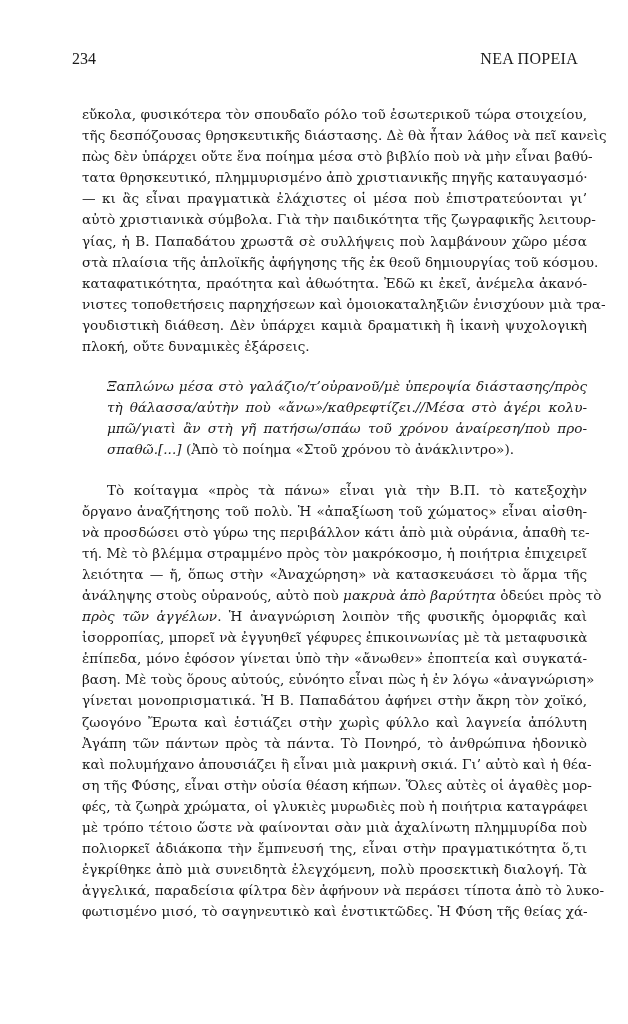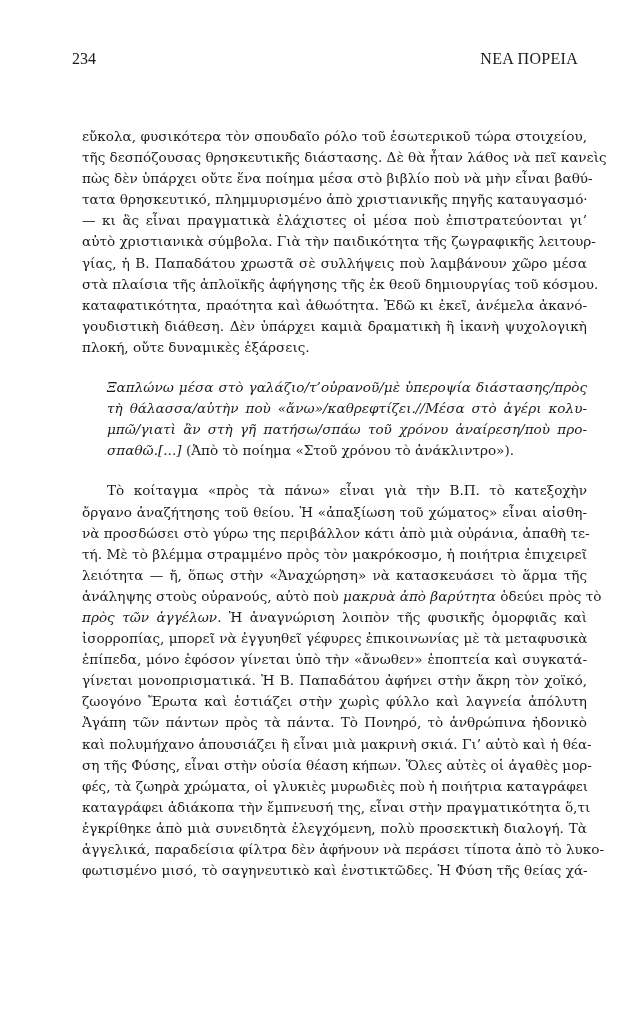--- a/index.html
+++ b/index.html
@@ -9,21 +9,21 @@
     position: relative; overflow: hidden;
   }
   .page { position: absolute; left: 0; top: 0; width: 628px; height: 980px; }
   .running-head {
     position: absolute; top: 50px; left: 72px; right: 50px; height: 22px;
     font-family: "Liberation Serif", "DejaVu Serif", serif; font-size: 16px;
   }
   .running-head .pnum { position: absolute; left: 0; top: 0; }
   .running-head .title { position: absolute; right: 0; top: 0; letter-spacing: 0.3px; }
   .body-text {
-    position: absolute; left: 82px; top: 126px; width: 505px;
+    position: absolute; left: 82px; top: 104px; width: 505px;
     font-size: 13.6px; line-height: 21.1px;
   }
   .line { white-space: nowrap; text-align: justify; text-align-last: justify; height: 21.1px; overflow: visible; }
   .line.last { text-align-last: left; }
   .para-gap { height: 19px; }
   .quote { padding-left: 25px; }
   .indent { text-indent: 25px; }
   .it { font-style: italic; }
 </style>
 </head>
@@ -39,46 +39,49 @@
     <div id="para-0">
         <div class="line"><span>εὔκολα, φυσικότερα τὸν σπουδαῖο ρόλο τοῦ ἐσωτερικοῦ τώρα στοιχείου,</span></div>
         <div class="line"><span>τῆς δεσπόζουσας θρησκευτικῆς διάστασης. Δὲ θὰ ἦταν λάθος νὰ πεῖ κανεὶς</span></div>
         <div class="line"><span>πὼς δὲν ὑπάρχει οὔτε ἕνα ποίημα μέσα στὸ βιβλίο ποὺ νὰ μὴν εἶναι βαθύ-</span></div>
         <div class="line"><span>τατα θρησκευτικό, πλημμυρισμένο ἀπὸ χριστιανικῆς πηγῆς καταυγασμό·</span></div>
         <div class="line"><span>— κι ἂς εἶναι πραγματικὰ ἐλάχιστες οἱ μέσα ποὺ ἐπιστρατεύονται γι’</span></div>
         <div class="line"><span>αὐτὸ χριστιανικὰ σύμβολα. Γιὰ τὴν παιδικότητα τῆς ζωγραφικῆς λειτουρ-</span></div>
         <div class="line"><span>γίας, ἡ Β. Παπαδάτου χρωστᾶ σὲ συλλήψεις ποὺ λαμβάνουν χῶρο μέσα</span></div>
         <div class="line"><span>στὰ πλαίσια τῆς ἁπλοϊκῆς ἀφήγησης τῆς ἐκ θεοῦ δημιουργίας τοῦ κόσμου.</span></div>
         <div class="line"><span>καταφατικότητα, πραότητα καὶ ἀθωότητα. Ἐδῶ κι ἐκεῖ, ἀνέμελα ἀκανό-</span></div>
+        <div class="line"><span>νιστες τοποθετήσεις παρηχήσεων καὶ ὁμοιοκαταληξιῶν ἐνισχύουν μιὰ τρα-</span></div>
         <div class="line"><span>γουδιστικὴ διάθεση. Δὲν ὑπάρχει καμιὰ δραματικὴ ἢ ἱκανὴ ψυχολογικὴ</span></div>
         <div class="line last"><span>πλοκή, οὔτε δυναμικὲς ἐξάρσεις.</span></div>
       </div>
     <div class="para-gap"></div>
     <div id="para-1" class="quote">
         <div class="line"><span class="it">Ξαπλώνω μέσα στὸ γαλάζιο/τ’οὐρανοῦ/μὲ ὑπεροψία διάστασης/πρὸς</span></div>
         <div class="line"><span class="it">τὴ θάλασσα/αὐτὴν ποὺ «ἄνω»/καθρεφτίζει.//Μέσα στὸ ἀγέρι κολυ-</span></div>
         <div class="line"><span class="it">μπῶ/γιατὶ ἂν στὴ γῆ πατήσω/σπάω τοῦ χρόνου ἀναίρεση/ποὺ προ-</span></div>
         <div class="line last"><span class="it">σπαθῶ.[...]</span><span> (Ἀπὸ τὸ ποίημα «Στοῦ χρόνου τὸ ἀνάκλιντρο»).</span></div>
       </div>
     <div class="para-gap"></div>
     <div id="para-2">
         <div class="line indent last" style="text-align-last: justify;"><span>Τὸ κοίταγμα «πρὸς τὰ πάνω» εἶναι γιὰ τὴν Β.Π. τὸ κατεξοχὴν</span></div>
-        <div class="line"><span>ὄργανο ἀναζήτησης τοῦ θείου. Ἡ «ἀπαξίωση τοῦ χώματος» εἶναι αἰσθη-</span></div>
+        <div class="line"><span>ὄργανο ἀναζήτησης τοῦ πολὺ. Ἡ «ἀπαξίωση τοῦ χώματος» εἶναι αἰσθη-</span></div>
         <div class="line"><span>νὰ προσδώσει στὸ γύρω της περιβάλλον κάτι ἀπὸ μιὰ οὐράνια, ἀπαθὴ τε-</span></div>
         <div class="line"><span>τή. Μὲ τὸ βλέμμα στραμμένο πρὸς τὸν μακρόκοσμο, ἡ ποιήτρια ἐπιχειρεῖ</span></div>
         <div class="line"><span>λειότητα — ἤ, ὅπως στὴν «Ἀναχώρηση» νὰ κατασκευάσει τὸ ἅρμα τῆς</span></div>
         <div class="line"><span>ἀνάληψης στοὺς οὐρανούς, αὐτὸ ποὺ </span><span class="it">μακρυὰ ἀπὸ βαρύτητα</span><span> ὁδεύει πρὸς τὸ</span></div>
         <div class="line"><span class="it">πρὸς τῶν ἀγγέλων</span><span>. Ἡ ἀναγνώριση λοιπὸν τῆς φυσικῆς ὀμορφιᾶς καὶ</span></div>
         <div class="line"><span>ἰσορροπίας, μπορεῖ νὰ ἐγγυηθεῖ γέφυρες ἐπικοινωνίας μὲ τὰ μεταφυσικὰ</span></div>
         <div class="line"><span>ἐπίπεδα, μόνο ἐφόσον γίνεται ὑπὸ τὴν «ἄνωθεν» ἐποπτεία καὶ συγκατά-</span></div>
+        <div class="line"><span>βαση. Μὲ τοὺς ὅρους αὐτούς, εὐνόητο εἶναι πὼς ἡ ἐν λόγω «ἀναγνώριση»</span></div>
         <div class="line"><span>γίνεται μονοπρισματικά. Ἡ Β. Παπαδάτου ἀφήνει στὴν ἄκρη τὸν χοϊκό,</span></div>
         <div class="line"><span>ζωογόνο Ἔρωτα καὶ ἑστιάζει στὴν χωρὶς φύλλο καὶ λαγνεία ἀπόλυτη</span></div>
         <div class="line"><span>Ἀγάπη τῶν πάντων πρὸς τὰ πάντα. Τὸ Πονηρό, τὸ ἀνθρώπινα ἡδονικὸ</span></div>
         <div class="line"><span>καὶ πολυμήχανο ἀπουσιάζει ἢ εἶναι μιὰ μακρινὴ σκιά. Γι’ αὐτὸ καὶ ἡ θέα-</span></div>
         <div class="line"><span>ση τῆς Φύσης, εἶναι στὴν οὐσία θέαση κήπων. Ὅλες αὐτὲς οἱ ἀγαθὲς μορ-</span></div>
         <div class="line"><span>φές, τὰ ζωηρὰ χρώματα, οἱ γλυκιὲς μυρωδιὲς ποὺ ἡ ποιήτρια καταγράφει</span></div>
-        <div class="line"><span>καταγράφει ἀδιάκοπα τὴν ἔμπνευσή της, εἶναι στὴν πραγματικότητα ὅ,τι</span></div>
+        <div class="line"><span>μὲ τρόπο τέτοιο ὥστε νὰ φαίνονται σὰν μιὰ ἀχαλίνωτη πλημμυρίδα ποὺ</span></div>
+        <div class="line"><span>πολιορκεῖ ἀδιάκοπα τὴν ἔμπνευσή της, εἶναι στὴν πραγματικότητα ὅ,τι</span></div>
         <div class="line"><span>ἐγκρίθηκε ἀπὸ μιὰ συνειδητὰ ἐλεγχόμενη, πολὺ προσεκτικὴ διαλογή. Τὰ</span></div>
         <div class="line"><span>ἀγγελικά, παραδείσια φίλτρα δὲν ἀφήνουν νὰ περάσει τίποτα ἀπὸ τὸ λυκο-</span></div>
         <div class="line"><span>φωτισμένο μισό, τὸ σαγηνευτικὸ καὶ ἐνστικτῶδες. Ἡ Φύση τῆς θείας χά-</span></div>
       </div>
   </div>
 </div>
 
 </body></html>

